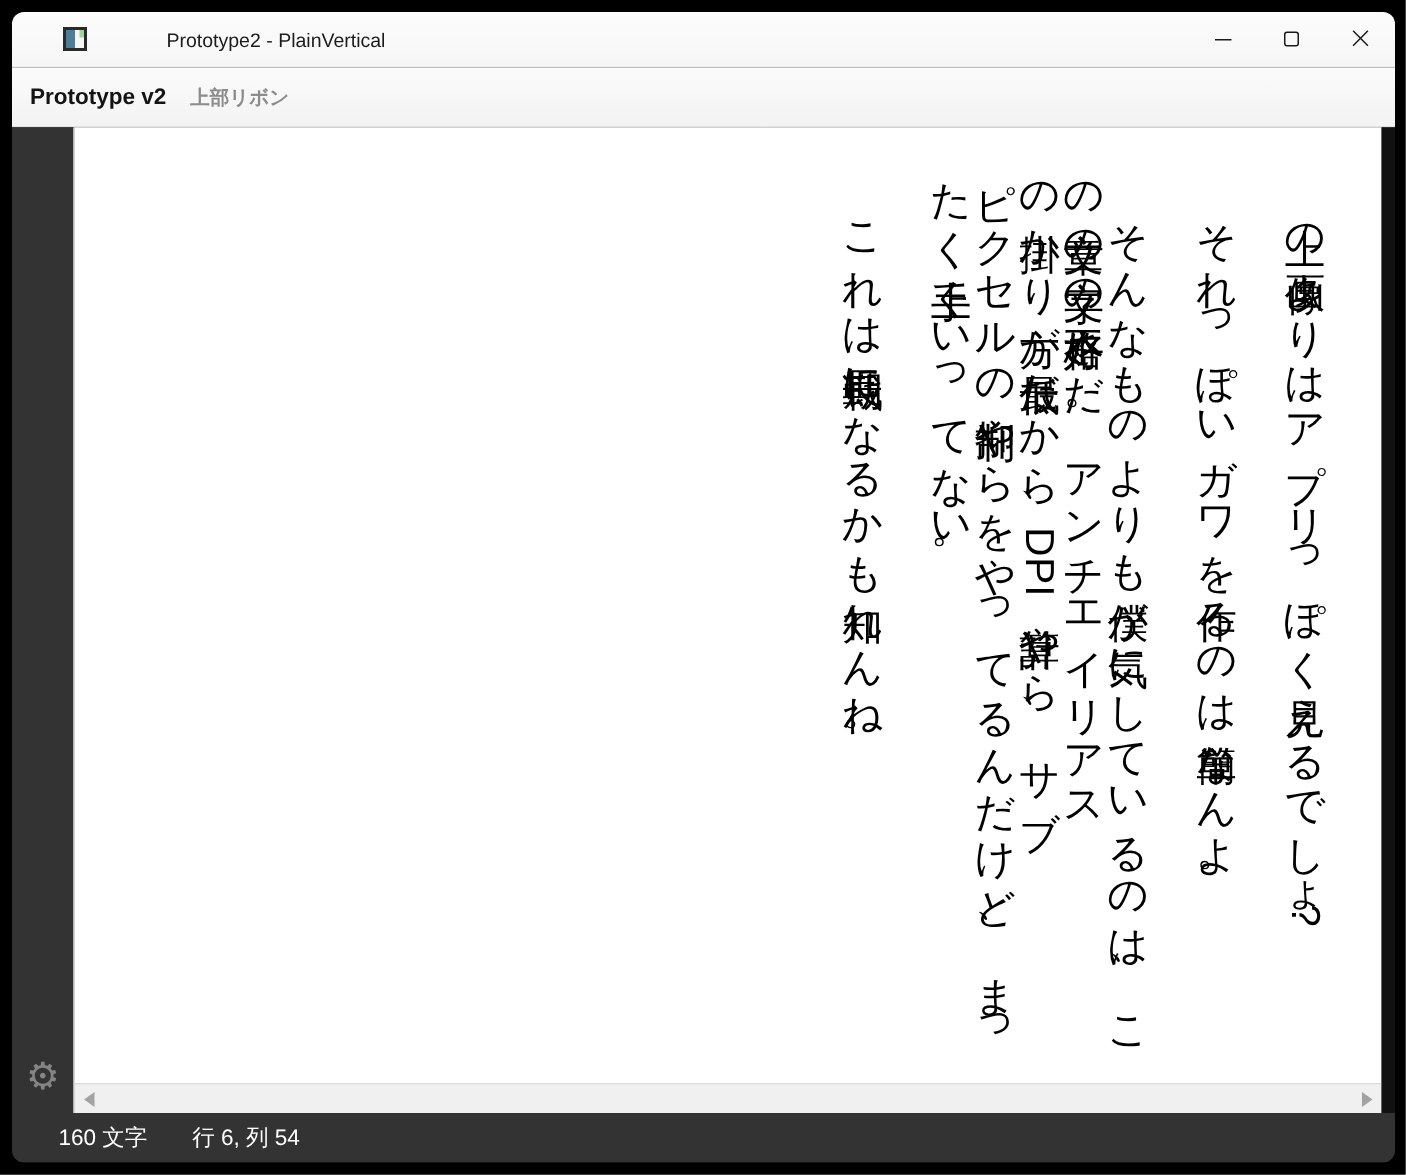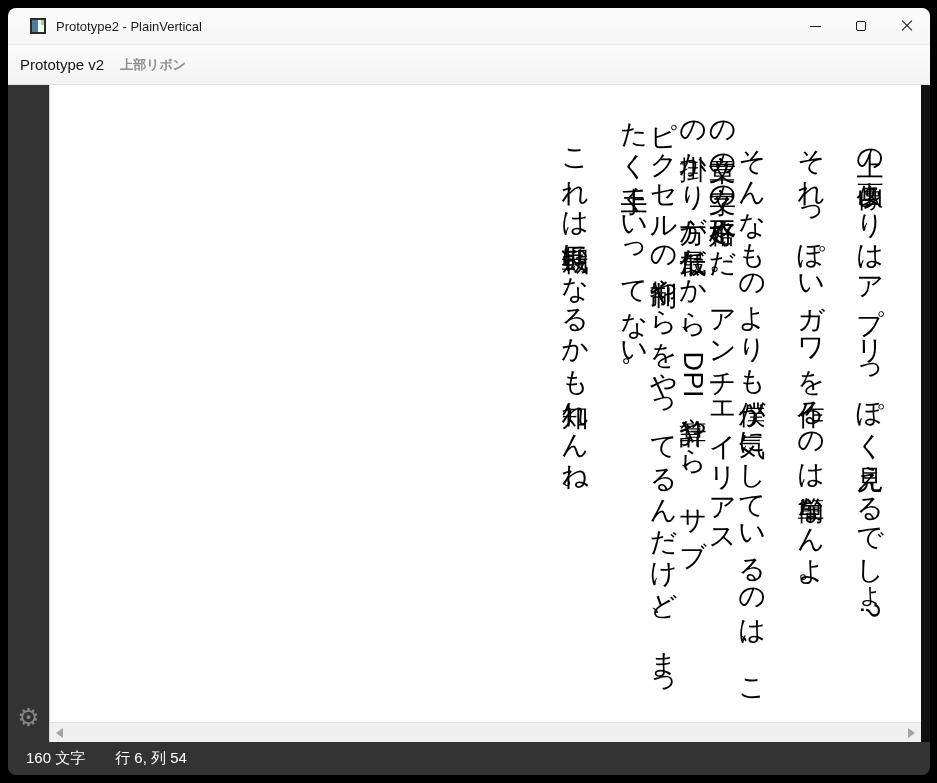--- a/index.html
+++ b/index.html
@@ -8,22 +8,23 @@
 
   .window {
     position: absolute; left: 8px; top: 8px; width: 922px; height: 767px;
     border-radius: 8px; overflow: hidden; background: #111;
     display: flex; flex-direction: column;
   }
 
   
   .titlebar {
     height: 37px; flex: 0 0 37px; background: linear-gradient(#fcfcfc,#f6f6f6);
-    display: flex; align-items: center; padding-left: 22px;
+    display: flex; align-items: center; padding-left: 34px;
     border-bottom: 1px solid #ececec;
+    gap: 43px;
   }
   .app-icon { width: 16px; height: 16px; margin-right: 10px;
     border: 2px solid #2a2a2a; background: #f4f7f4; position: relative; flex: 0 0 16px; }
   .app-icon::before { content:""; position:absolute; left:0; top:0; width:6px; height:12px; background:#4e7d96; }
   .app-icon::after  { content:""; position:absolute; right:0; top:0; width:3px; height:5px; background:#9fd6a0; }
   .title-text { font-size: 13px; color: #1b1b1b; }
   .win-controls { margin-left: auto; display: flex; height: 100%; }
   .win-btn { width: 46px; height: 100%; display: flex; align-items: center; justify-content: center; }
   .glyph-min { width: 11px; height: 1px; background: #1a1a1a; }
   .glyph-max { width: 10px; height: 10px; border: 1px solid #1a1a1a; border-radius: 2px; }
@@ -32,21 +33,21 @@
     content:""; position:absolute; left:-1px; top:5px; width:14px; height:1px; background:#1a1a1a; }
   .glyph-close::before { transform: rotate(45deg); }
   .glyph-close::after  { transform: rotate(-45deg); }
 
   
   .ribbon {
     height: 40px; flex: 0 0 40px; background: linear-gradient(#fbfbfb,#f3f3f3);
     border-bottom: 1px solid #e2e2e2;
     display: flex; align-items: center; padding-left: 12px;
   }
-  .ribbon-brand { font-size: 15px; font-weight: normal; color: #141414; margin-right: 16px; text-align: center; }
+  .ribbon-brand { font-size: 15px; font-weight: bold; color: #141414; margin-right: 16px; text-align: center; }
   .ribbon-item  { font-size: 13px; color: #8c8c8c; font-weight: bold; }
 
   
   .main { flex: 1 1 auto; display: flex; background: #111; min-height: 0; }
   .sidebar {
     flex: 0 0 41px; background: #333333; display: flex; flex-direction: column;
     align-items: center; justify-content: flex-end; padding-bottom: 12px;
   }
   .gear { font-size: 25px; color: #848484; line-height: 1;
           font-family: "DejaVu Sans", sans-serif; }
@@ -71,21 +72,21 @@
   }
   .tri { width: 0; height: 0; border-top: 5px solid transparent; border-bottom: 5px solid transparent; }
   .tri-left  { border-right: 7px solid #a3a3a3; }
   .tri-right { border-left: 7px solid #a3a3a3; }
 
   .right-gutter { flex: 1 1 auto; background: #111; }
 
   
   .statusbar {
     height: 33px; flex: 0 0 33px; background: #333333;
-    display: flex; align-items: center; padding-left: 18px;
+    display: flex; align-items: center; padding-left: 31px;
     color: #ffffff; font-size: 15px;
   }
   .status-chars { margin-right: 30px; }
 </style>
 </head>
 <body>
 
 <div class="window">
 
   <div class="titlebar">

